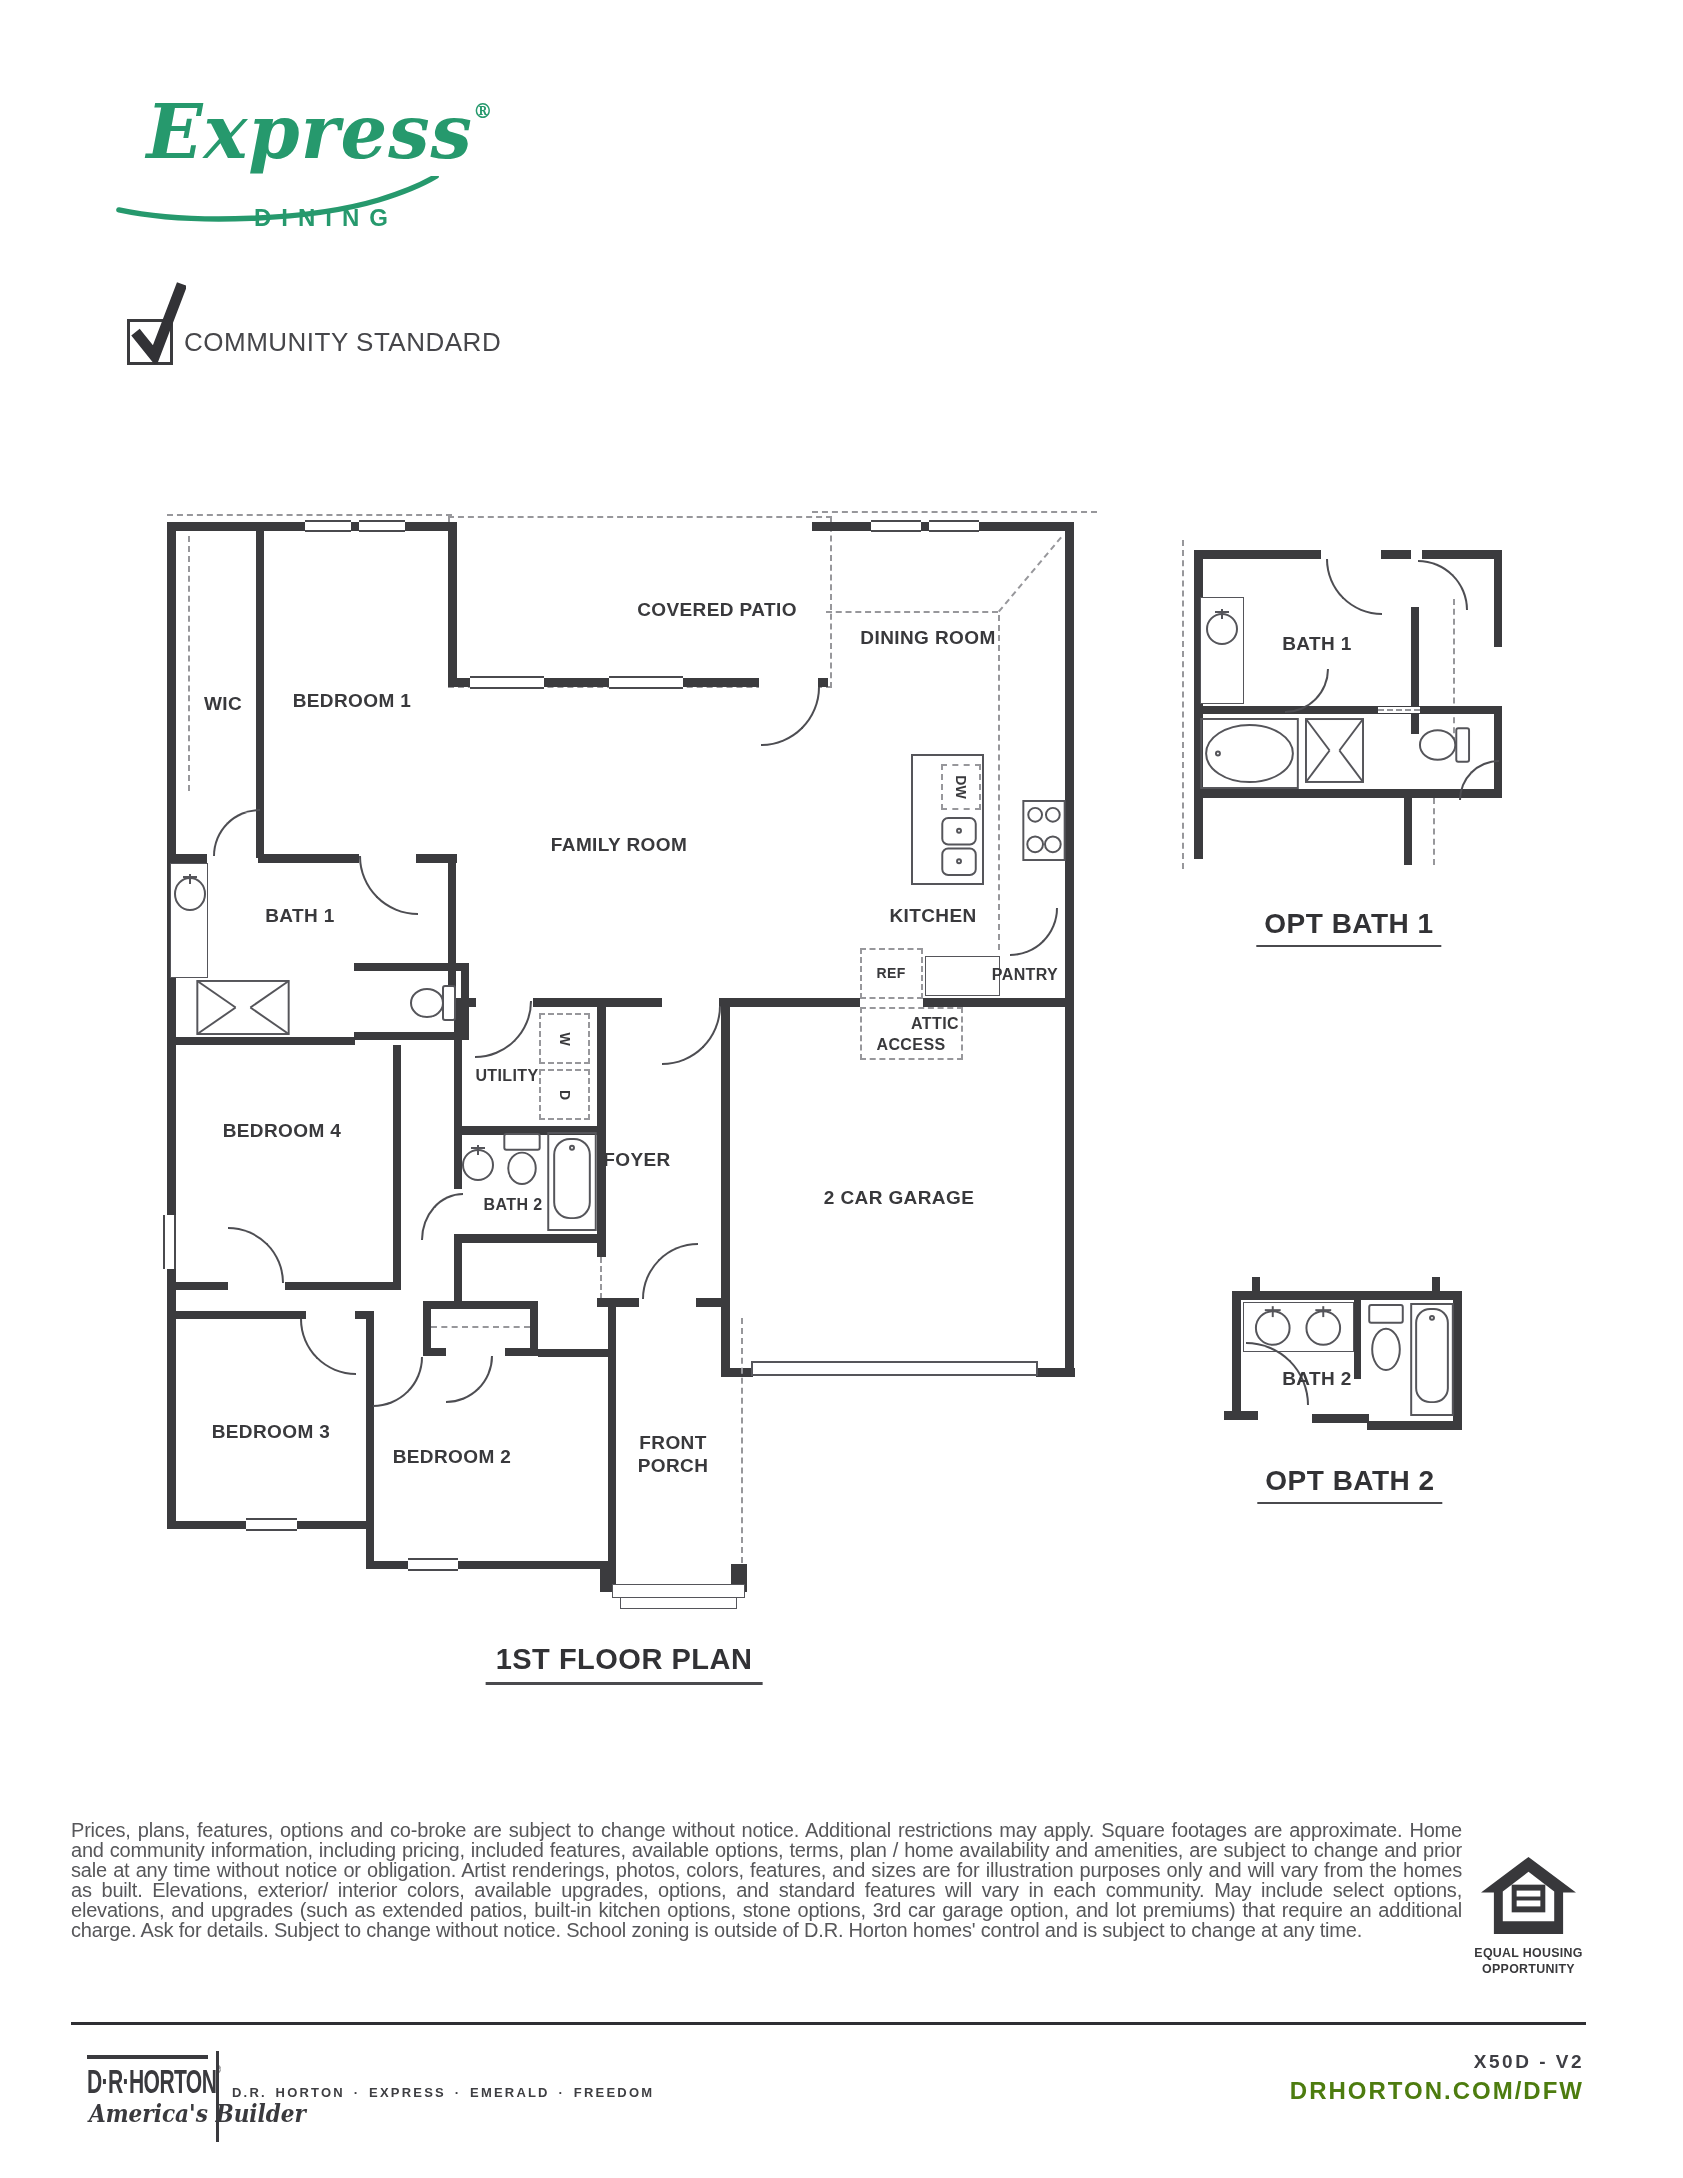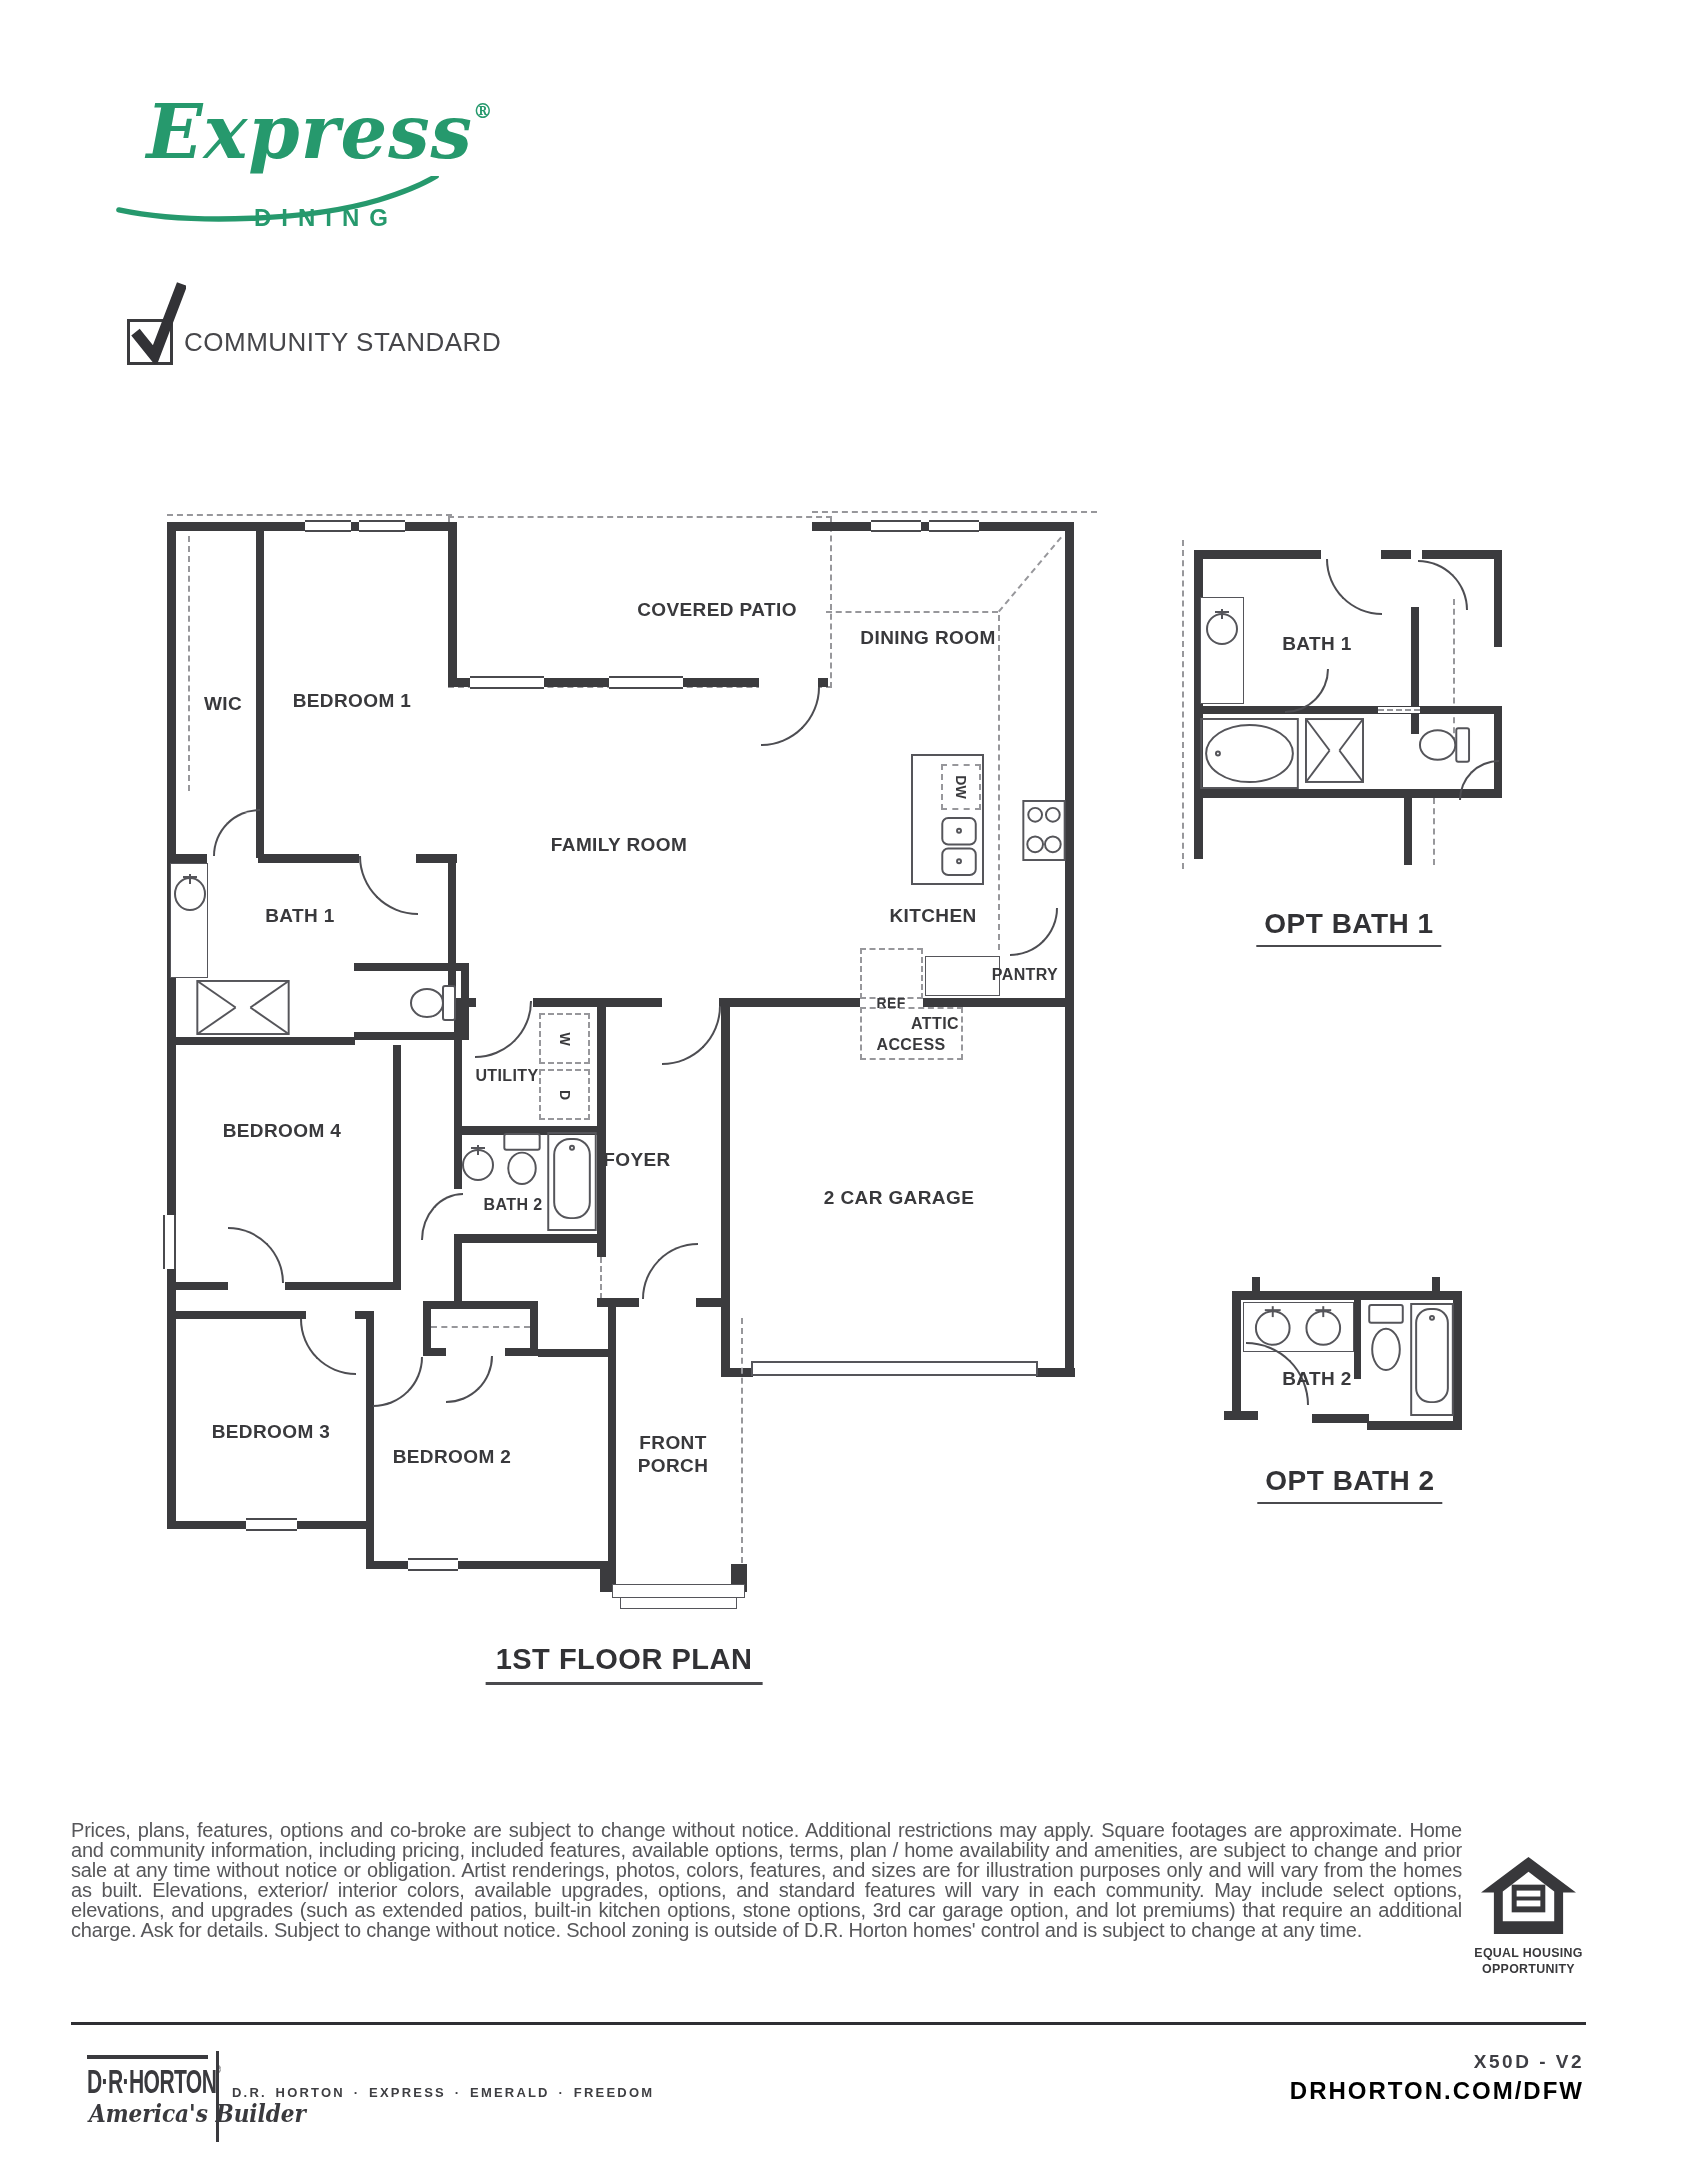--- a/index.html
+++ b/index.html
@@ -43,21 +43,21 @@
   #eho .t{font:bold 12.4px/1.25 "Liberation Sans",sans-serif;letter-spacing:0.3px;}
   #hr-footer{position:absolute;left:71px;top:2022px;width:1515px;height:3px;background:#2f2f33;}
   #drh{position:absolute;left:87px;top:2055px;width:218px;color:#3a3a3e;}
   .drh-line{width:121px;height:4px;background:#3a3a3e;}
   .drh-name{font:bold 34px/1 "Liberation Sans",sans-serif;letter-spacing:-1px;transform:scaleX(.62);transform-origin:0 50%;margin-top:5px;white-space:nowrap;}
   .drh-reg{font-size:10px;vertical-align:20px;}
   .drh-tag{font:bold italic 24px/1 "DejaVu Serif",serif;margin-top:4px;margin-left:2px;white-space:nowrap;transform:scaleX(.9);transform-origin:0 50%;}
   #v-div{position:absolute;left:216px;top:2051px;width:2.5px;height:91px;background:#3a3a3e;}
   #brands{position:absolute;left:232px;top:2085px;font:bold 13px "Liberation Sans",sans-serif;color:#3e3e42;letter-spacing:2.2px;word-spacing:3px;}
   #plan-code{position:absolute;left:1188px;top:2051px;width:396px;text-align:right;font:bold 19px "Liberation Sans",sans-serif;color:#3e3e44;letter-spacing:2.5px;}
-  #site{position:absolute;left:1188px;top:2077px;width:396px;text-align:right;font:bold 24px "Liberation Sans",sans-serif;color:#000000;letter-spacing:2px;}
+  #site{position:absolute;left:1188px;top:2077px;width:396px;text-align:right;font:bold 24px "Liberation Sans",sans-serif;color:#4d7c0f;letter-spacing:2px;}
   #plan,#opt1,#opt2{position:absolute;}
   #plan{left:119px;top:356px;width:1010px;height:1366px;}
   #opt1{left:1168px;top:540px;width:342px;height:426px;}
   #opt2{left:1218px;top:1277px;width:277px;height:248px;}
 </style>
 </head>
 <body>
 
 <div id="express">
   <div class="ex-script"><span>Express</span><span class="ex-reg">®</span></div>
@@ -246,21 +246,21 @@
   <i class="arc c-br" style="left:523px;top:887px;width:54px;height:54px;"></i>
 
   <b class="rl" style="left:574px;top:254px;margin-left:24px;">COVERED PATIO</b>
   <b class="rl" style="left:809px;top:282px;">DINING ROOM</b>
   <b class="rl" style="left:104px;top:348px;">WIC</b>
   <b class="rl" style="left:233px;top:345px;text-align:right;">BEDROOM 1</b>
   <b class="rl" style="left:500px;top:489px;">FAMILY ROOM</b>
   <b class="rl" style="left:181px;top:560px;">BATH 1</b>
   <b class="rl" style="left:814px;top:560px;">KITCHEN</b>
   <b class="rl rl-s" style="left:906px;top:619px;">PANTRY</b>
-  <b class="rl rl-xs" style="left:772px;top:618px;margin-top:30px;">REF</b>
+  <b class="rl rl-xs" style="left:772px;top:618px;">REF</b>
   <b class="rlr" style="left:842px;top:431px;">DW</b>
   <b class="rl rl-s" style="left:816px;top:668px;">ATTIC</b>
   <b class="rl rl-s" style="left:792px;top:689px;">ACCESS</b>
   <b class="rl rl-s" style="left:388px;top:720px;">UTILITY</b>
   <b class="rlr" style="left:446px;top:683px;">W</b>
   <b class="rlr" style="left:446px;top:739px;">D</b>
   <b class="rl" style="left:163px;top:775px;">BEDROOM 4</b>
   <b class="rl" style="left:518px;top:804px;">FOYER</b>
   <b class="rl rl-s" style="left:394px;top:849px;">BATH 2</b>
   <b class="rl" style="left:780px;top:842px;">2 CAR GARAGE</b>

